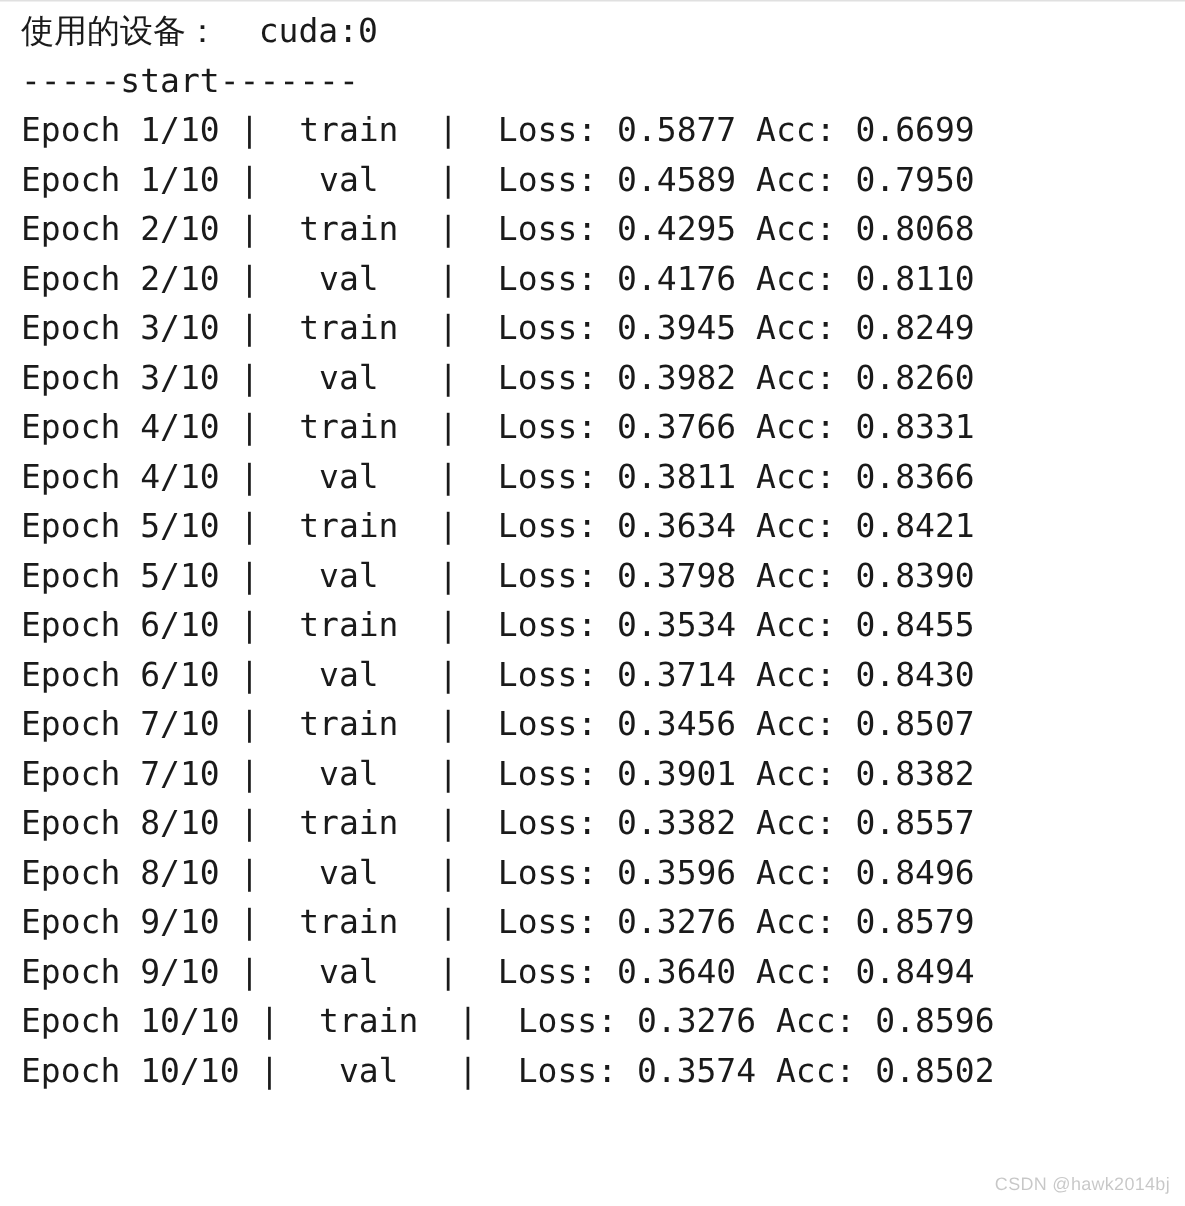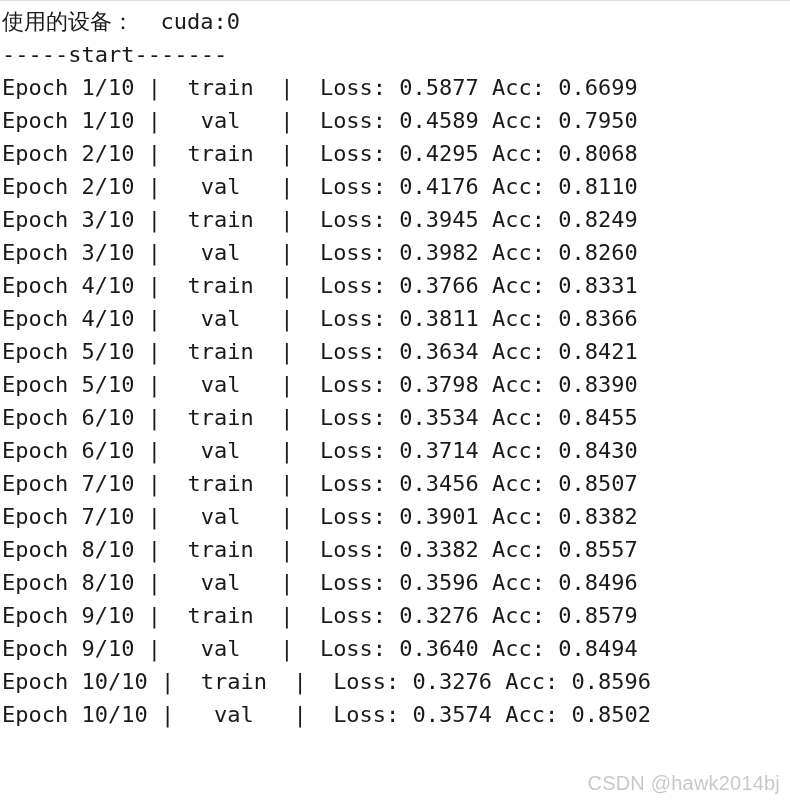--- a/index.html
+++ b/index.html
@@ -14,28 +14,28 @@
       width: 790px;
       height: 804px;
     }
     .top-border {
       border-top: 1px solid #e0e0e0;
       width: 100%;
       height: 0;
     }
     .output-block {
       white-space: pre;
-      padding: 4px 2px 0 2px;
+      padding: 4px 2px 0 14px;
     }
     .watermark {
       position: absolute;
       bottom: 6px;
       right: 10px;
       font-family: -apple-system, BlinkMacSystemFont, "Segoe UI", sans-serif;
-      font-size: 20px;
+      font-size: 12px;
       color: rgba(0,0,0,0.22);
       letter-spacing: 0.2px;
     }
   </style>
 </head>
 <body>
 
 <div class="top-border"></div>
 
 <div class="output-block"><span><span>使用的设备：</span>  <span>cuda:0</span></span>

